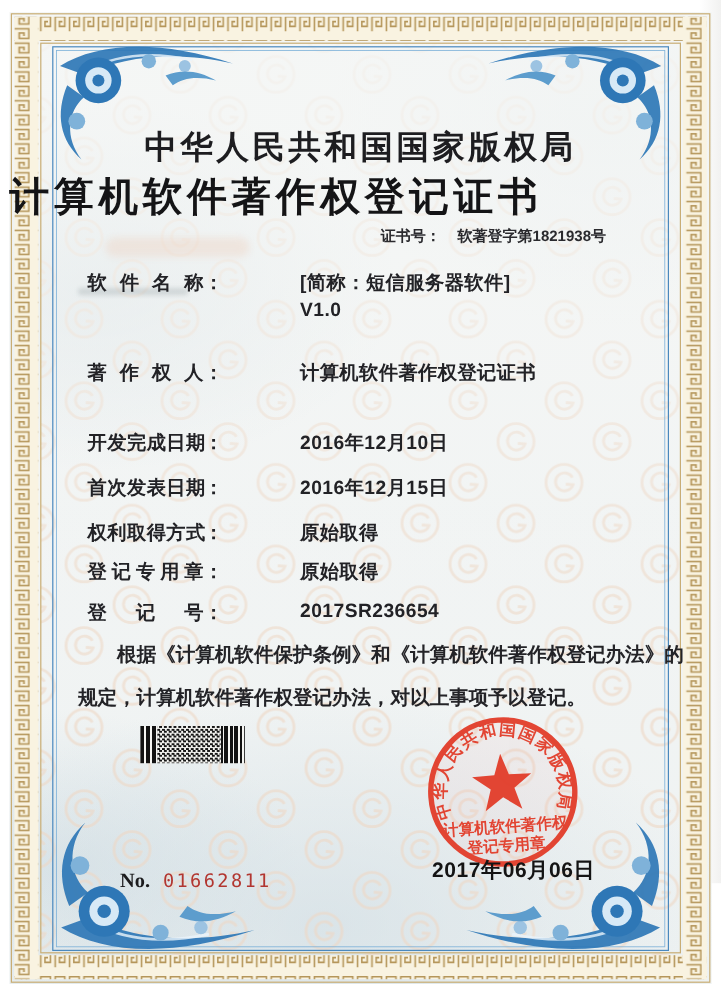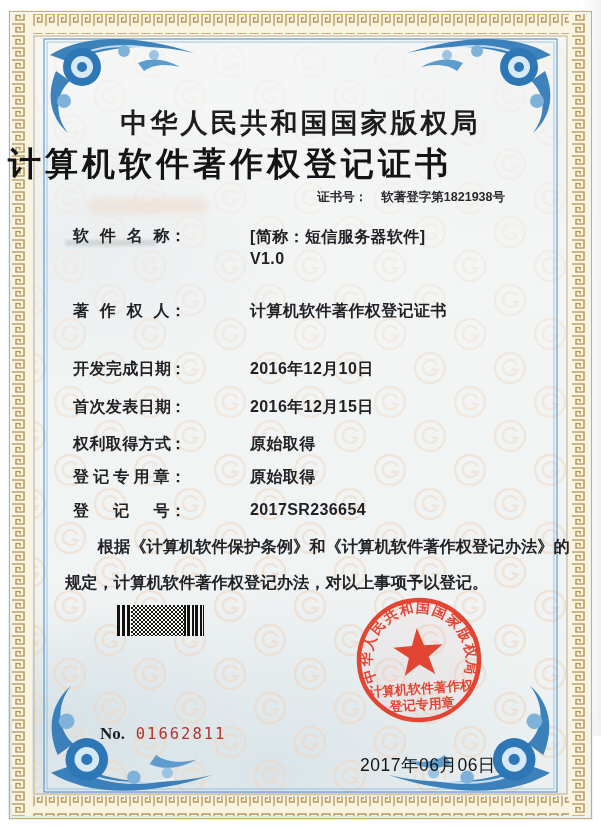--- a/index.html
+++ b/index.html
@@ -27,21 +27,21 @@
   .namelines{line-height:22px;}
   .statement{top:518px;left:57px;width:500px;font-size:16.3px;font-weight:600;line-height:36px;color:#232327;}
   .statement .l1{text-indent:2em;}
   .smudge{position:absolute;left:57px;top:230px;width:92px;height:6px;background:rgba(128,138,144,.25);filter:blur(1.6px);border-radius:3px;}
   .pinksmudge{position:absolute;left:80px;top:188px;width:120px;height:16px;background:rgba(238,213,198,.45);filter:blur(3px);border-radius:8px;}
   .barcode{position:absolute;left:109px;top:595px;width:87px;height:31px;display:flex;}
   .barcode .b1{width:14px;background:repeating-linear-gradient(90deg,#121212 0 3px,#f5f5f2 3px 5px);}
   .barcode .b2{flex:1;background:repeating-conic-gradient(#151515 0% 25%, #f4f4f1 0% 50%);background-size:4px 4px;}
   .barcode .b3{width:20px;background:repeating-linear-gradient(90deg,#121212 0 2px,#f5f5f2 2px 3px,#121212 3px 6px,#f5f5f2 6px 8px);}
   .sealbox{position:absolute;left:337px;top:576px;width:148px;height:148px;opacity:.94;}
-  .sealdate{position:absolute;left:352px;top:703px;font-size:17.5px;font-weight:400;letter-spacing:.5px;color:#141414;margin-top:40px;}
+  .sealdate{position:absolute;left:352px;top:703px;font-size:17.5px;font-weight:700;letter-spacing:.5px;color:#141414;}
   .serial{position:absolute;left:92px;top:714px;font-size:17px;}
   .serial .no{font-family:"Liberation Serif",serif;font-weight:700;color:#1c1c1e;}
   .serial .num{font-family:"DejaVu Sans Mono",monospace;font-size:15.5px;letter-spacing:2px;color:#b23630;margin-left:6px;}
 </style>
 </head>
 <body>
 
 <div class="photo">
   <div class="cert">
 

